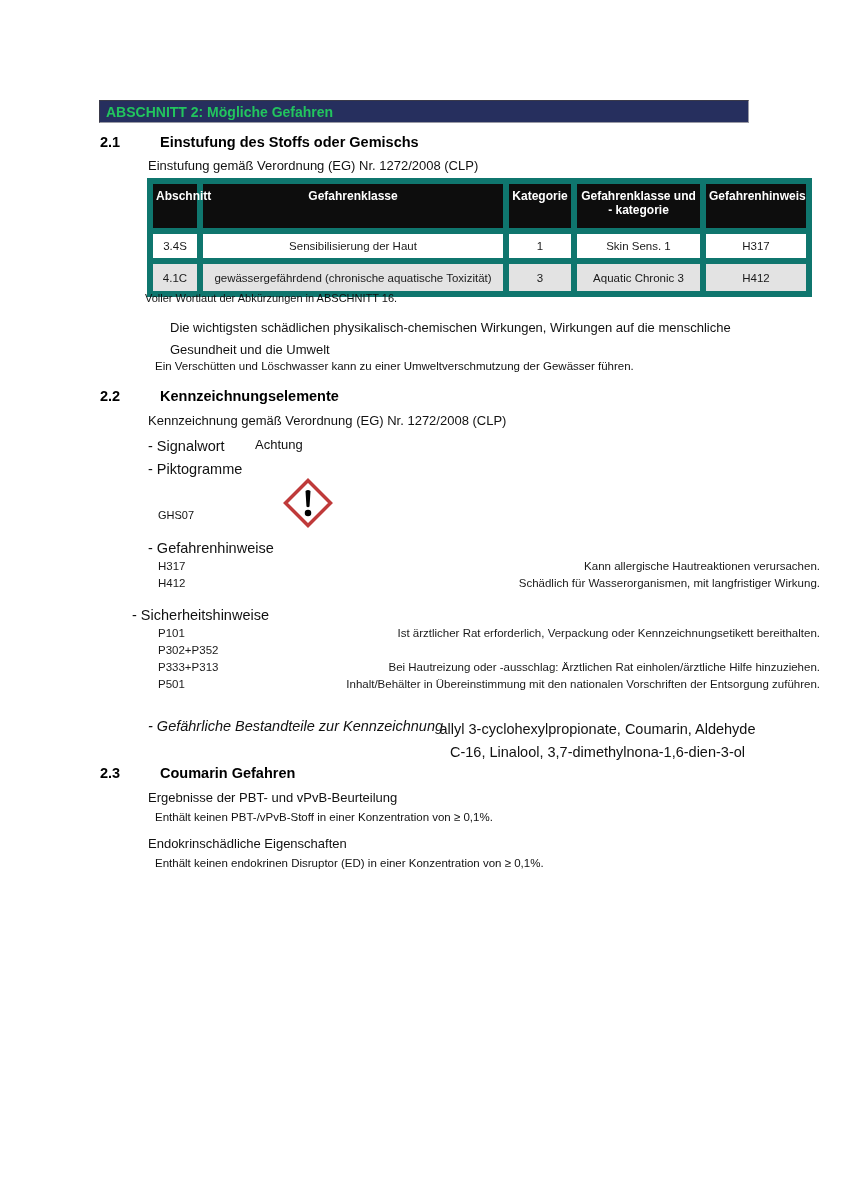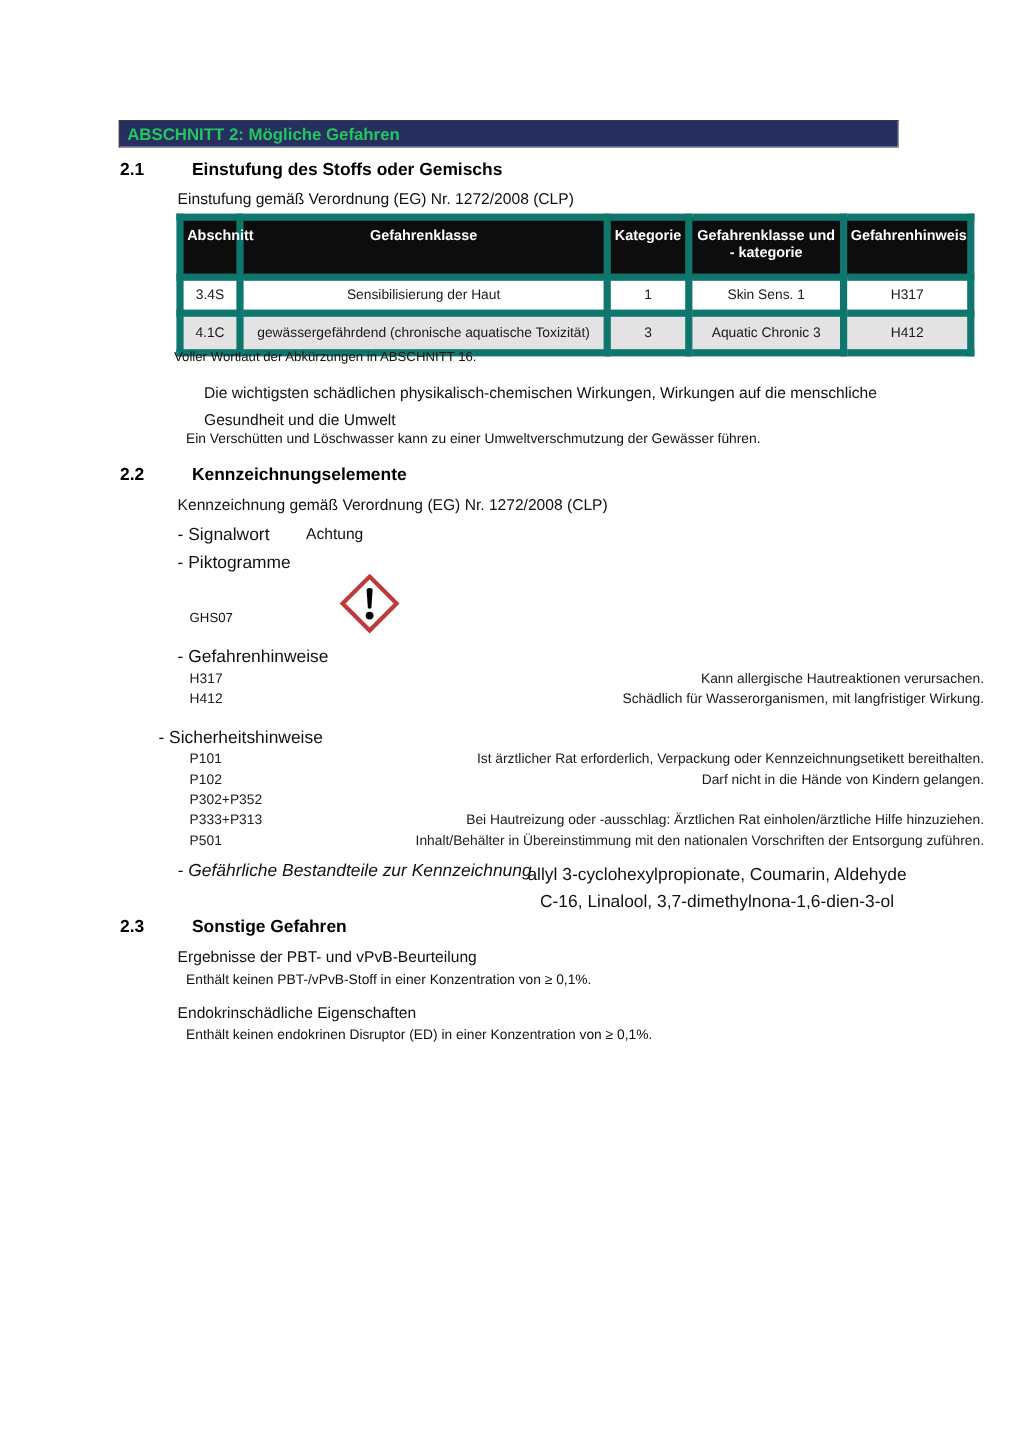--- a/index.html
+++ b/index.html
@@ -150,44 +150,40 @@
     </div>
   </div>
 
   <div class="abs dash-label" style="left:132px; top:607px;">- Sicherheitshinweise</div>
   <div class="abs stmt-block" style="top:626px;">
     <div class="stmt-row">
       <span class="code">P101</span>
       <span class="desc">Ist ärztlicher Rat erforderlich, Verpackung oder Kennzeichnungsetikett bereithalten.</span>
     </div>
     <div class="stmt-row">
-      <span class="code">P102</span>
-      <span class="desc">Darf nicht in die Hände von Kindern gelangen.</span>
-    </div>
-    <div class="stmt-row">
       <span class="code">P302+P352</span>
     </div>
     <div class="stmt-row">
       <span class="code">P333+P313</span>
       <span class="desc">Bei Hautreizung oder -ausschlag: Ärztlichen Rat einholen/ärztliche Hilfe hinzuziehen.</span>
     </div>
     <div class="stmt-row">
       <span class="code">P501</span>
       <span class="desc">Inhalt/Behälter in Übereinstimmung mit den nationalen Vorschriften der Entsorgung zuführen.</span>
     </div>
   </div>
 
   <div class="abs dash-label" style="left:148px; top:718px;font-style:italic;">- Gefährliche Bestandteile zur Kennzeichnung</div>
   <div class="abs components-value">
     <div>allyl 3-cyclohexylpropionate, Coumarin, Aldehyde</div>
     <div>C-16, Linalool, 3,7-dimethylnona-1,6-dien-3-ol</div>
   </div>
 
   <div class="abs sec-head" style="top:765px;">
-    <span class="num">2.3</span><span>Sonstige Gefahren</span>
+    <span class="num">2.3</span><span>Coumarin Gefahren</span>
   </div>
 
   <div class="abs body-text" style="left:148px; top:790px;">Ergebnisse der PBT- und vPvB-Beurteilung</div>
   <div class="abs small-text" style="left:155px; top:811px;">Enthält keinen PBT-/vPvB-Stoff in einer Konzentration von ≥ 0,1%.</div>
 
   <div class="abs body-text" style="left:148px; top:836px;">Endokrinschädliche Eigenschaften</div>
   <div class="abs small-text" style="left:155px; top:857px;">Enthält keinen endokrinen Disruptor (ED) in einer Konzentration von ≥ 0,1%.</div>
 
 </div>
 

